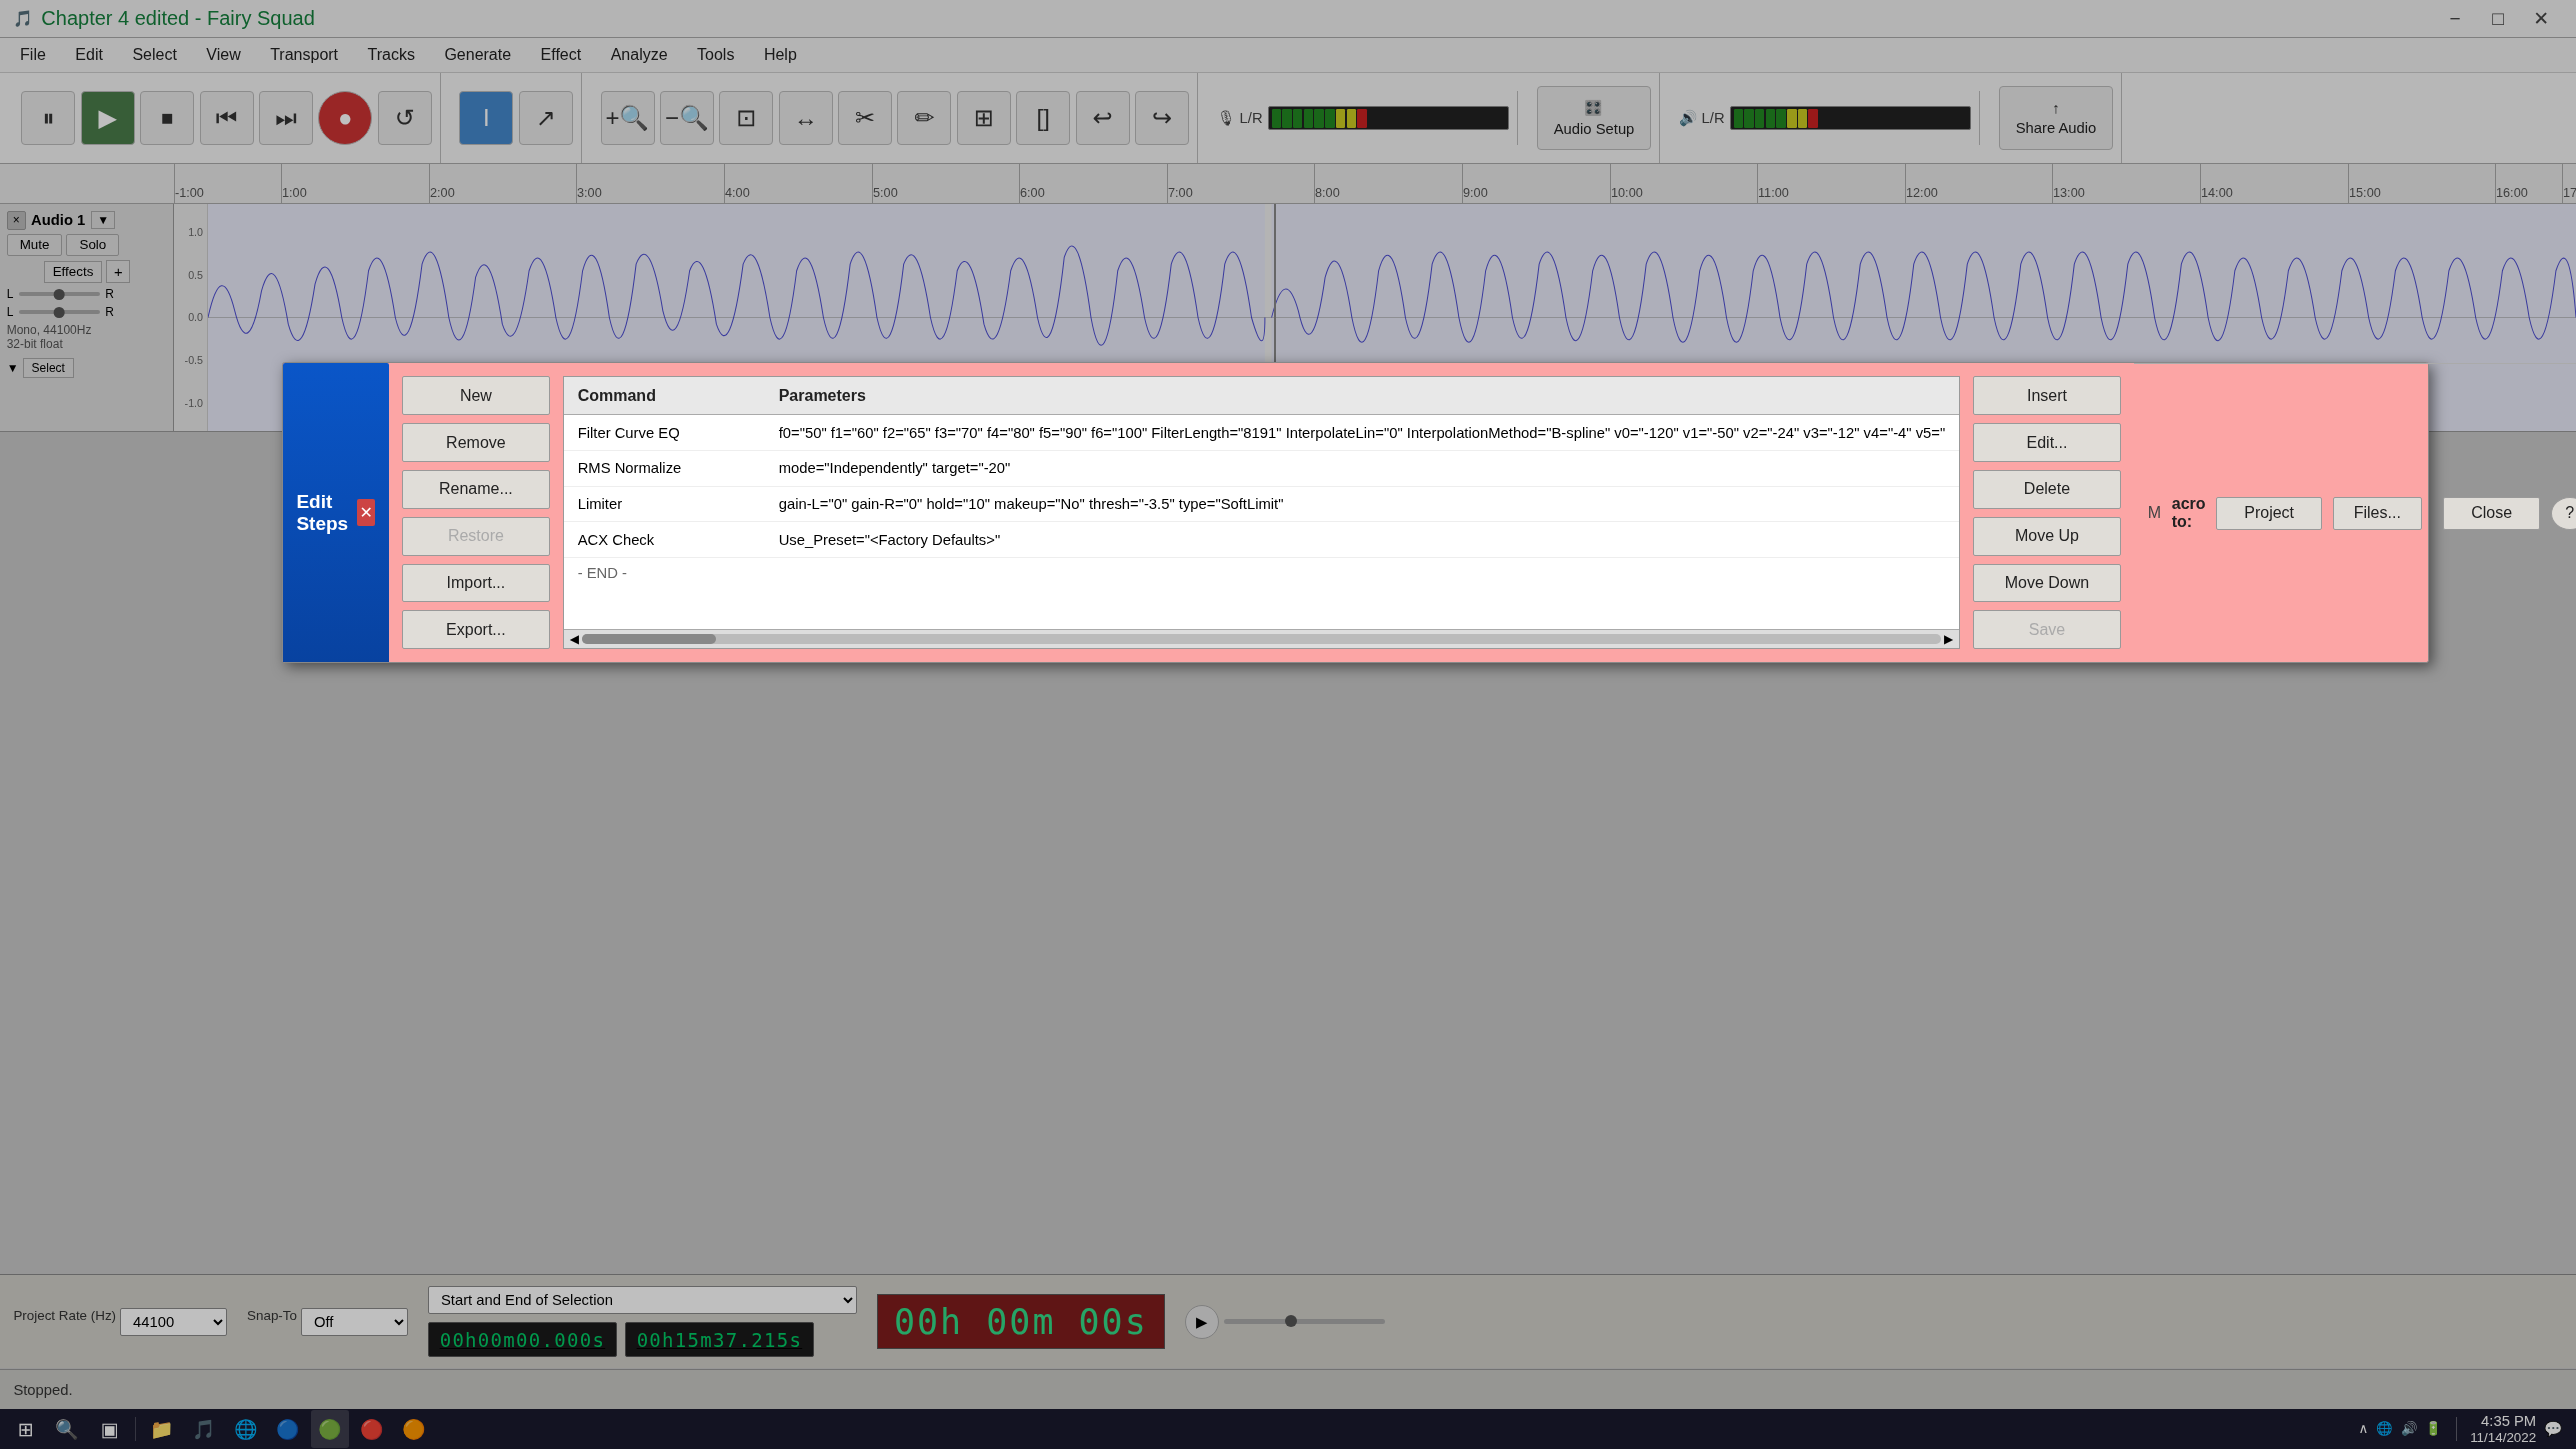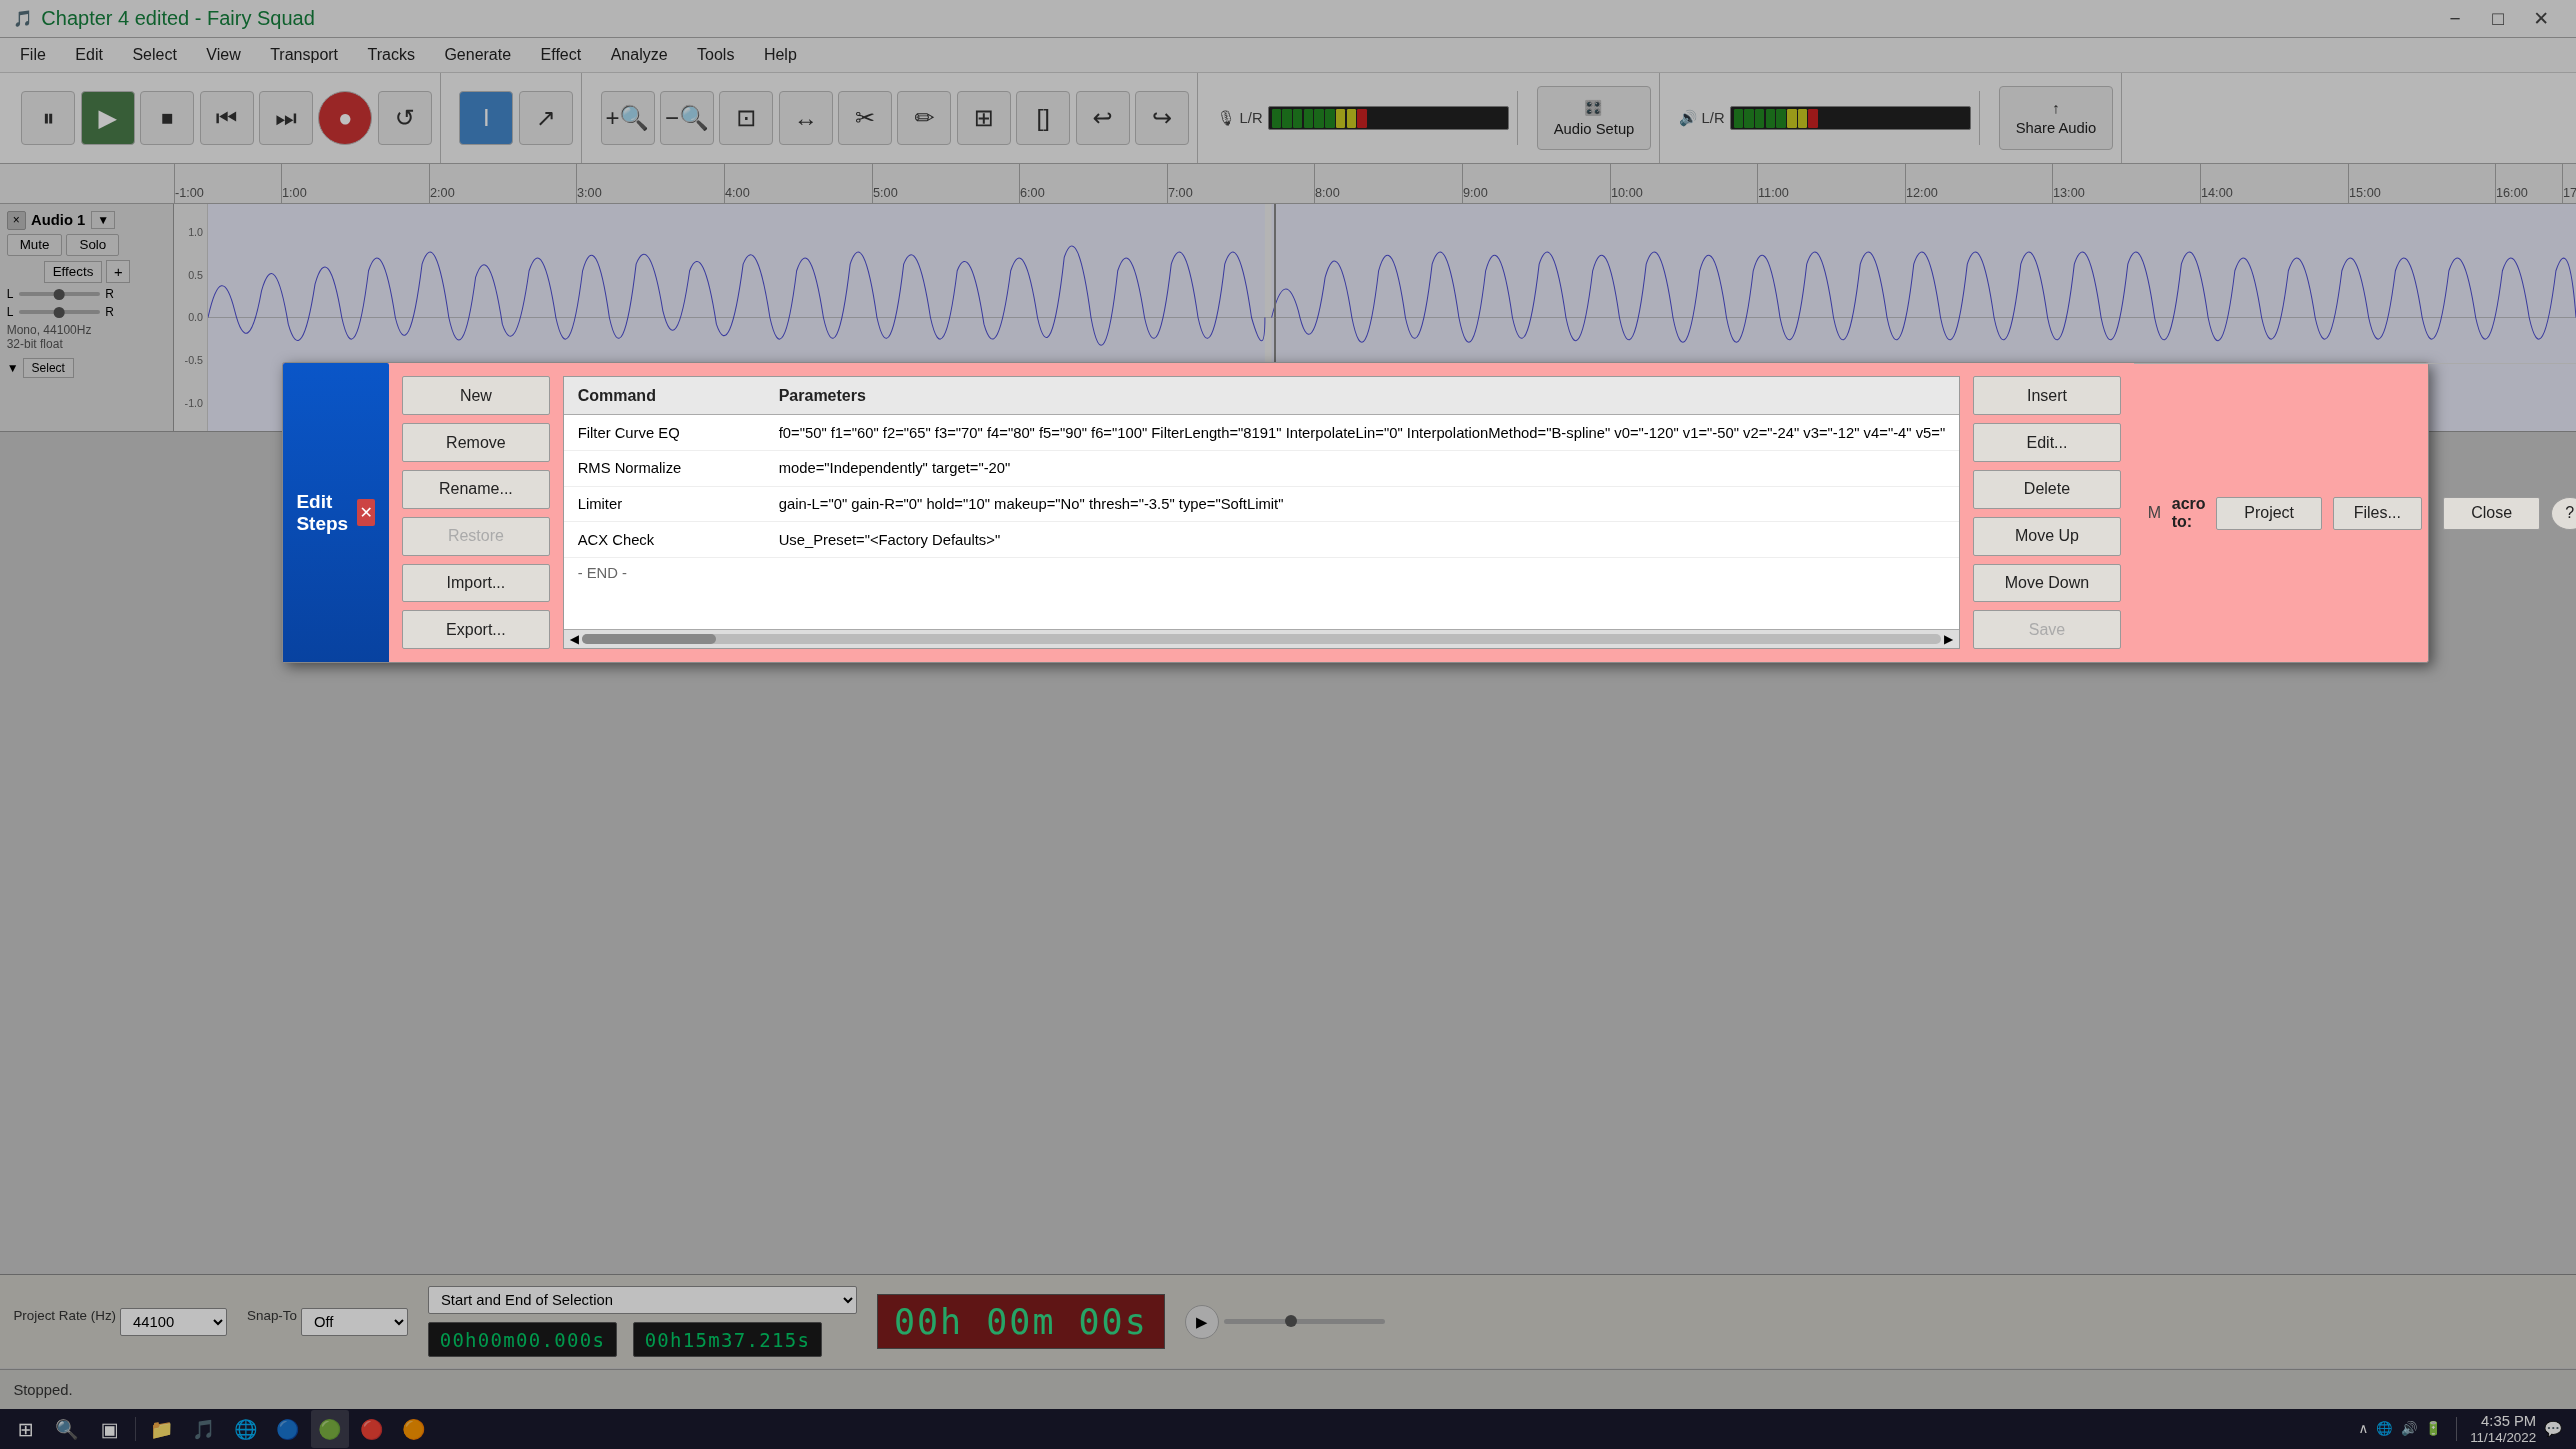--- a/index.html
+++ b/index.html
@@ -973,21 +973,21 @@
     <select class="rate-select">
       <option>Off</option>
       <option>Nearest</option>
     </select>
   </div>
 
   <div class="sel-section">
     <select class="sel-dropdown">
       <option>Start and End of Selection</option>
     </select>
-    <div style="display:flex; gap:16px; margin-top:4px;">
+    <div style="display:flex; gap:8px; margin-top:4px;text-decoration:underline;">
       <div class="time-display">00h00m00.000s</div>
       <div class="time-display">00h15m37.215s</div>
     </div>
   </div>
 
   <div class="big-time">00h 00m 00s</div>
 
   <div class="transport-mini">
     <button class="tm-btn">▶</button>
     <div class="speed-slider">

